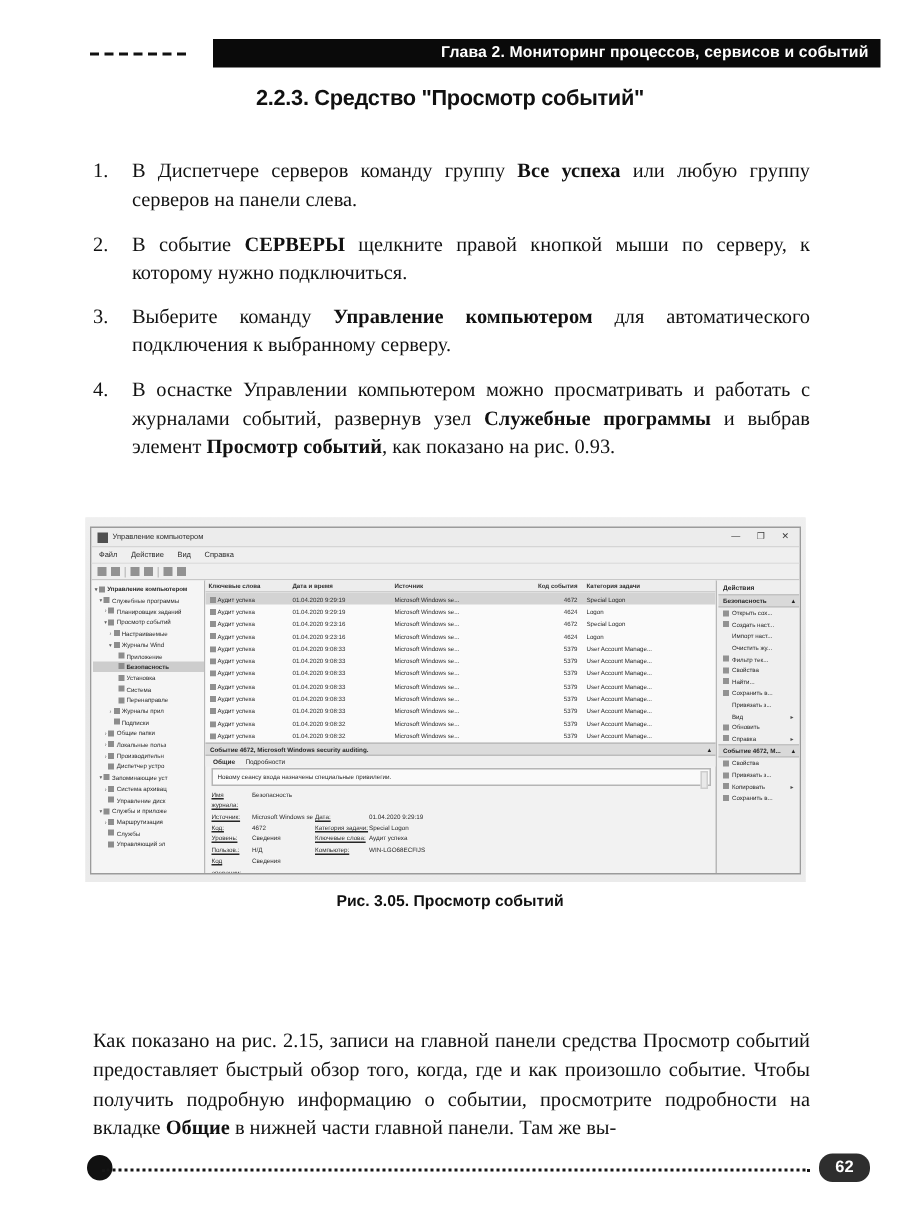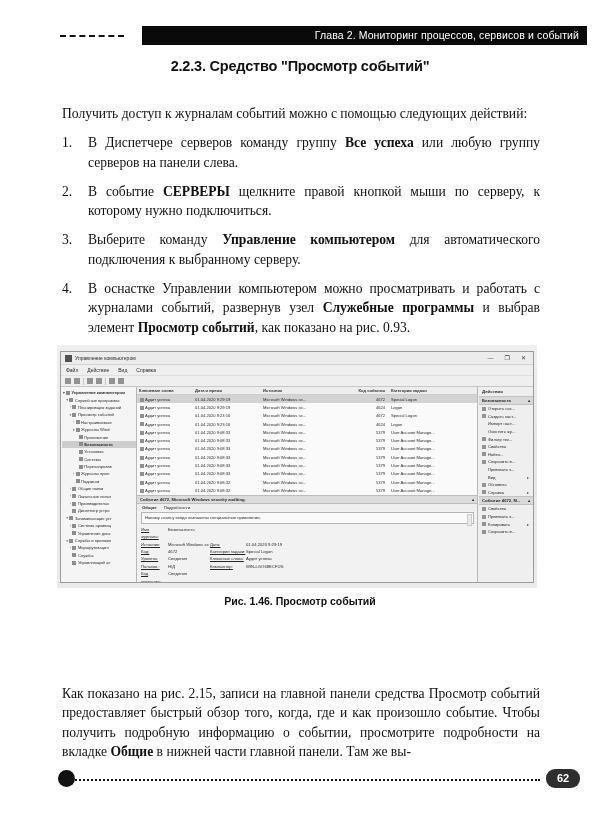--- a/index.html
+++ b/index.html
@@ -35,21 +35,21 @@
     position: absolute;
     left: 82px;
     right: 0;
     top: 0;
     height: 19px;
     background: #0a0a0a;
     color: #fff;
     text-align: right;
     font-family: "Liberation Sans", sans-serif;
     font-size: 10.5px;
-    font-weight: normal;
+    font-weight: bold;
     line-height: 19px;
     padding-right: 8px;
     box-sizing: border-box;
     letter-spacing: 0.1px;
   }
 
   
   .section-title {
     position: absolute;
     top: 58px;
@@ -421,21 +421,20 @@
 <body>
 
 <div class="header-band">
   <div class="header-dashes"></div>
   <div class="header-black">Глава 2. Мониторинг процессов, сервисов и событий</div>
 </div>
 
 <div class="section-title">2.2.3. Средство "Просмотр событий"</div>
 
 <div class="body-col">
-  <p class="para">Получить доступ к журналам событий можно с помощью следующих действий:</p>
   <ol class="steps" id="steps-list">
       <li><span class="num">1.</span><span>В Диспетчере серверов команду группу </span><b>Все успеха</b><span> или любую группу серверов на панели слева.</span></li>
       <li><span class="num">2.</span><span>В событие </span><b>СЕРВЕРЫ</b><span> щелкните правой кнопкой мыши по серверу, к которому нужно подключиться.</span></li>
       <li><span class="num">3.</span><span>Выберите команду </span><b>Управление компьютером</b><span> для автоматического подключения к выбранному серверу.</span></li>
       <li><span class="num">4.</span><span>В оснастке Управлении компьютером можно просматривать и работать с журналами событий, развернув узел </span><b>Служебные программы</b><span> и выбрав элемент </span><b>Просмотр событий</b><span>, как показано на рис. 0.93.</span></li>
     </ol>
 </div>
 
 <div class="figure-wrap">
   <div class="win">
@@ -819,21 +818,21 @@
           <div class="act-item">
             <span class="aico"></span>
             <span>Сохранить в...</span>
           </div>
         </div>
 
     </div>
   </div>
 </div>
 
-<div class="fig-caption">Рис. 1.46. Просмотр событий</div>
+<div class="fig-caption">Рис. 3.05. Просмотр событий</div>
 
 <div class="body-col-2">
   <p class="para" id="closing-para"><span>Как показано на рис.  2.15, записи на главной панели средства Просмотр событий предоставляет быстрый обзор того, когда, где и как произошло событие. Чтобы получить подробную информацию о событии, просмотрите подробности на вкладке </span><b>Общие</b><span> в нижней части главной панели. Там же вы-</span></p>
 </div>
 
 <div class="footer">
   <div class="dot"></div>
   <div class="dline"></div>
   <div class="pagenum">62</div>
 </div>

